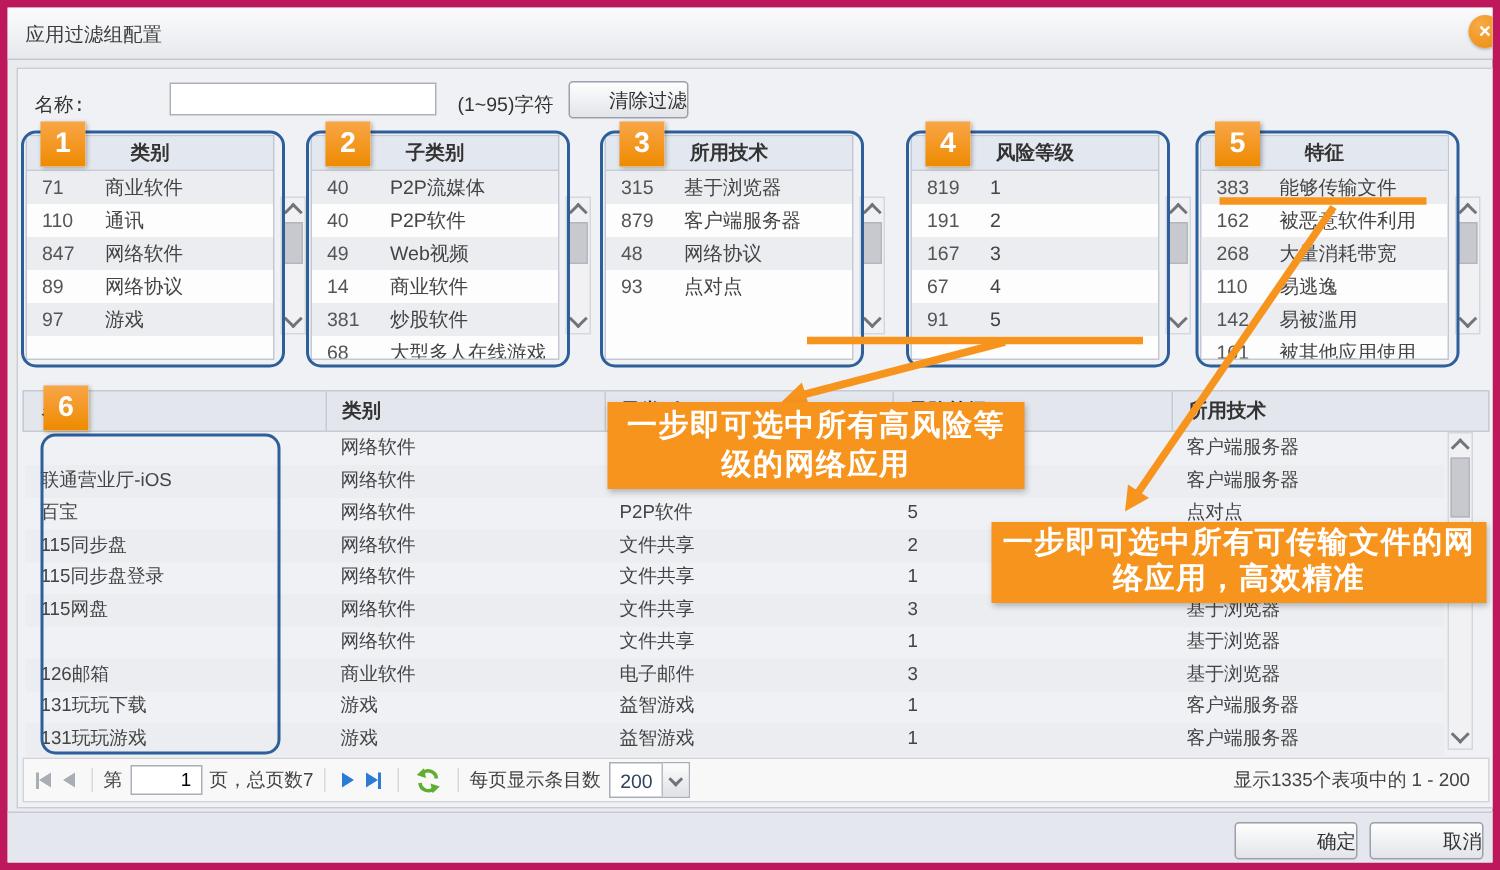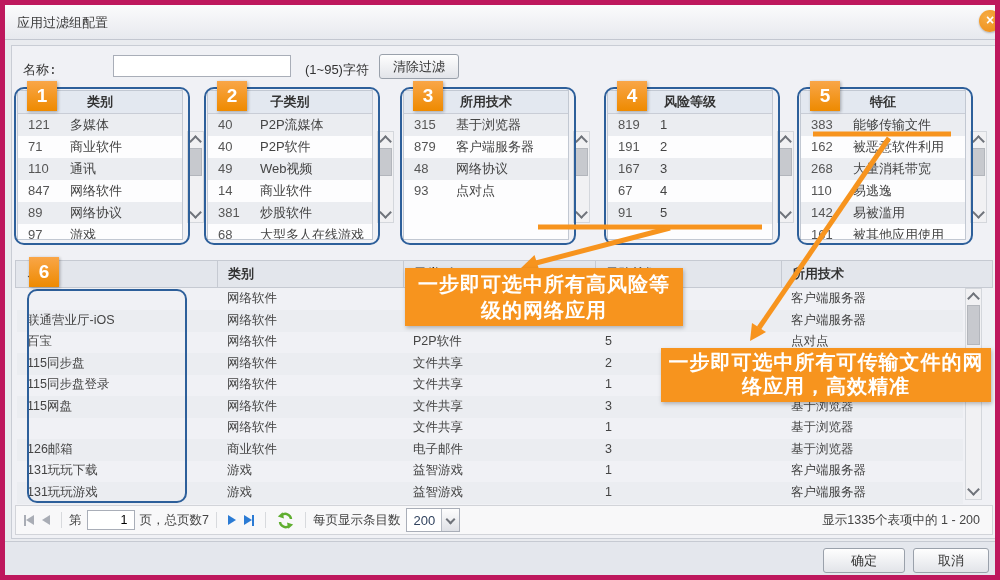--- a/index.html
+++ b/index.html
@@ -8,21 +8,21 @@
   
   .titlebar{position:absolute;left:0;top:0;width:1000px;height:34px;background:linear-gradient(#fbfbfc,#e7e9ee);border-bottom:1px solid #c3c7d0;}
   .title{position:absolute;left:12px;top:9px;font-size:13px;color:#3c3c3c;}
   .closebtn{position:absolute;left:974px;top:5px;width:22px;height:22px;border-radius:50%;background:radial-gradient(circle at 35% 30%,#f6ab43,#ec8a12);color:#fff;font-weight:bold;font-size:14px;line-height:21px;text-align:center;cursor:pointer;z-index:60;box-shadow:0 1px 2px rgba(0,0,0,.25);}
   
   .contentbox{position:absolute;left:6px;top:40px;width:986px;height:494px;background:#f0f1f5;border:1px solid #c9cdd5;box-sizing:border-box;}
   
   .namelabel{position:absolute;left:18px;top:56px;font-size:13px;color:#333;font-family:Liberation Mono, monospace;}
   .nameinput{position:absolute;left:108px;top:50px;width:178px;height:22px;background:#fff;border:1px solid #a9aeb8;box-sizing:border-box;font-size:13px;padding:0 4px;}
   .namehint{position:absolute;left:300px;top:56px;font-size:13px;color:#333;}
-  .btn{background:linear-gradient(#fefefe,#e2e4e9);border:1px solid #9aa1ab;border-radius:3px;font-size:13px;color:#333;text-align:center;cursor:pointer;box-sizing:border-box;}
+  .btn{background:linear-gradient(#fefefe,#e2e4e9);border:1px solid #9aa1ab;border-radius:3px;font-size:13px;color:#333;text-align:right;cursor:pointer;box-sizing:border-box;}
   .clearbtn{position:absolute;left:374px;top:49px;width:80px;height:25px;line-height:23px;}
   
   .panel{position:absolute;top:85px;width:166px;height:150px;background:#fdfdfe;border:1px solid #c2c8d2;box-sizing:border-box;overflow:hidden;}
   .phead{height:22px;line-height:22px;text-align:center;font-size:13px;font-weight:bold;color:#333;background:#e3e8f0;border-bottom:1px solid #c9cdd6;}
   .prow{height:22px;line-height:22px;font-size:13px;color:#444;white-space:nowrap;}
   .prow:nth-child(even){background:#ebedf1;}
   .prow .cnt{display:inline-block;width:42px;padding-left:10px;color:#555;}
   .prow .plbl{color:#444;}
   
   .vscroll{position:absolute;width:17px;background:#f1f1f3;border:1px solid #d4d7dc;box-sizing:border-box;display:flex;flex-direction:column;align-items:center;}
@@ -75,21 +75,20 @@
 
   <div class="contentbox"></div>
 
   <div class="namelabel">名称:</div>
   <input class="nameinput" type="text" value="" style="">
   <div class="namehint">(1~95)字符</div>
   <div class="btn clearbtn">清除过滤</div>
 
   <div class="panel" style="left:12px">
     <div class="phead">类别</div>
-    <div class="prow"><span class="cnt">121</span><span class="plbl">多媒体</span></div>
     <div class="prow"><span class="cnt">71</span><span class="plbl">商业软件</span></div>
     <div class="prow"><span class="cnt">110</span><span class="plbl">通讯</span></div>
     <div class="prow"><span class="cnt">847</span><span class="plbl">网络软件</span></div>
     <div class="prow"><span class="cnt">89</span><span class="plbl">网络协议</span></div>
     <div class="prow"><span class="cnt">97</span><span class="plbl">游戏</span></div>
   </div>
   <div class="vscroll" style="left:182px;top:126px;height:92px">
     <div class="sb-btn">
         <span class="chv up"></span>
       </div>

